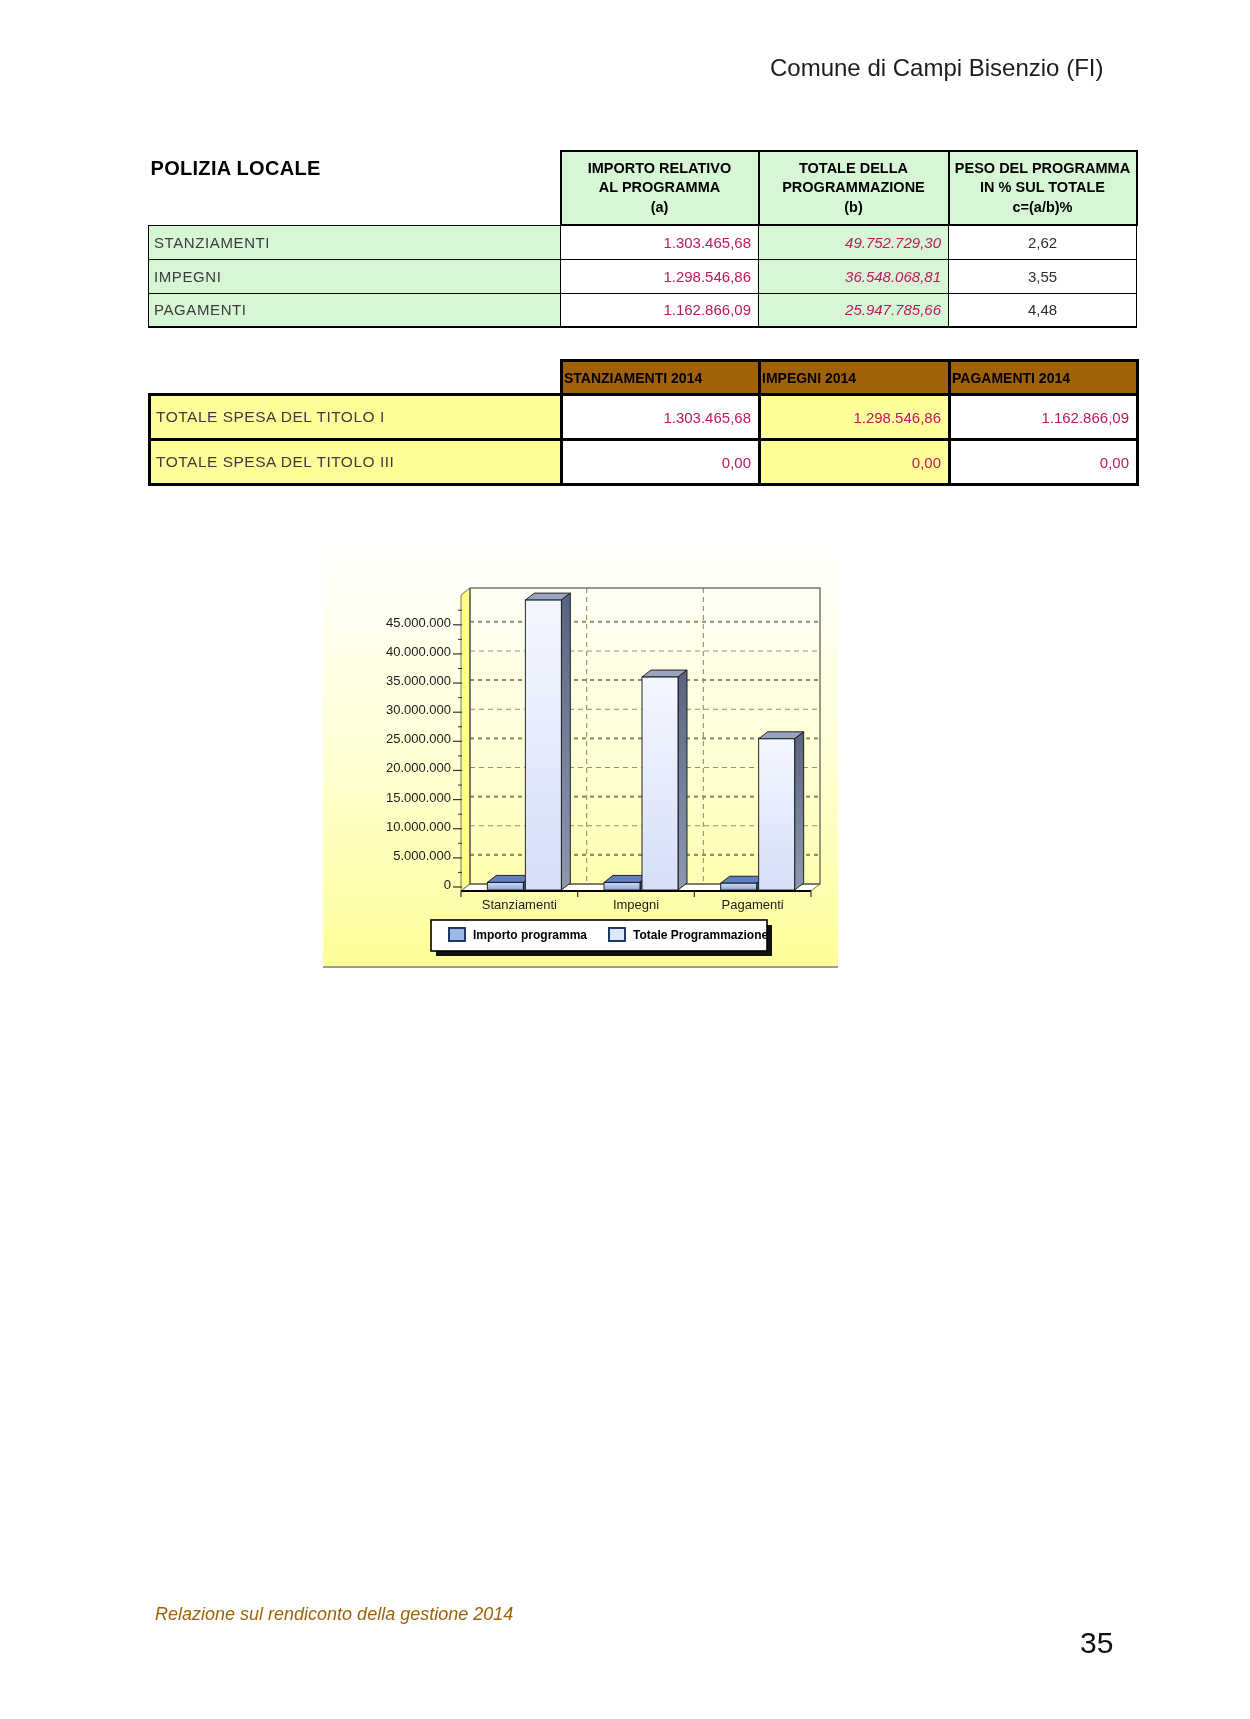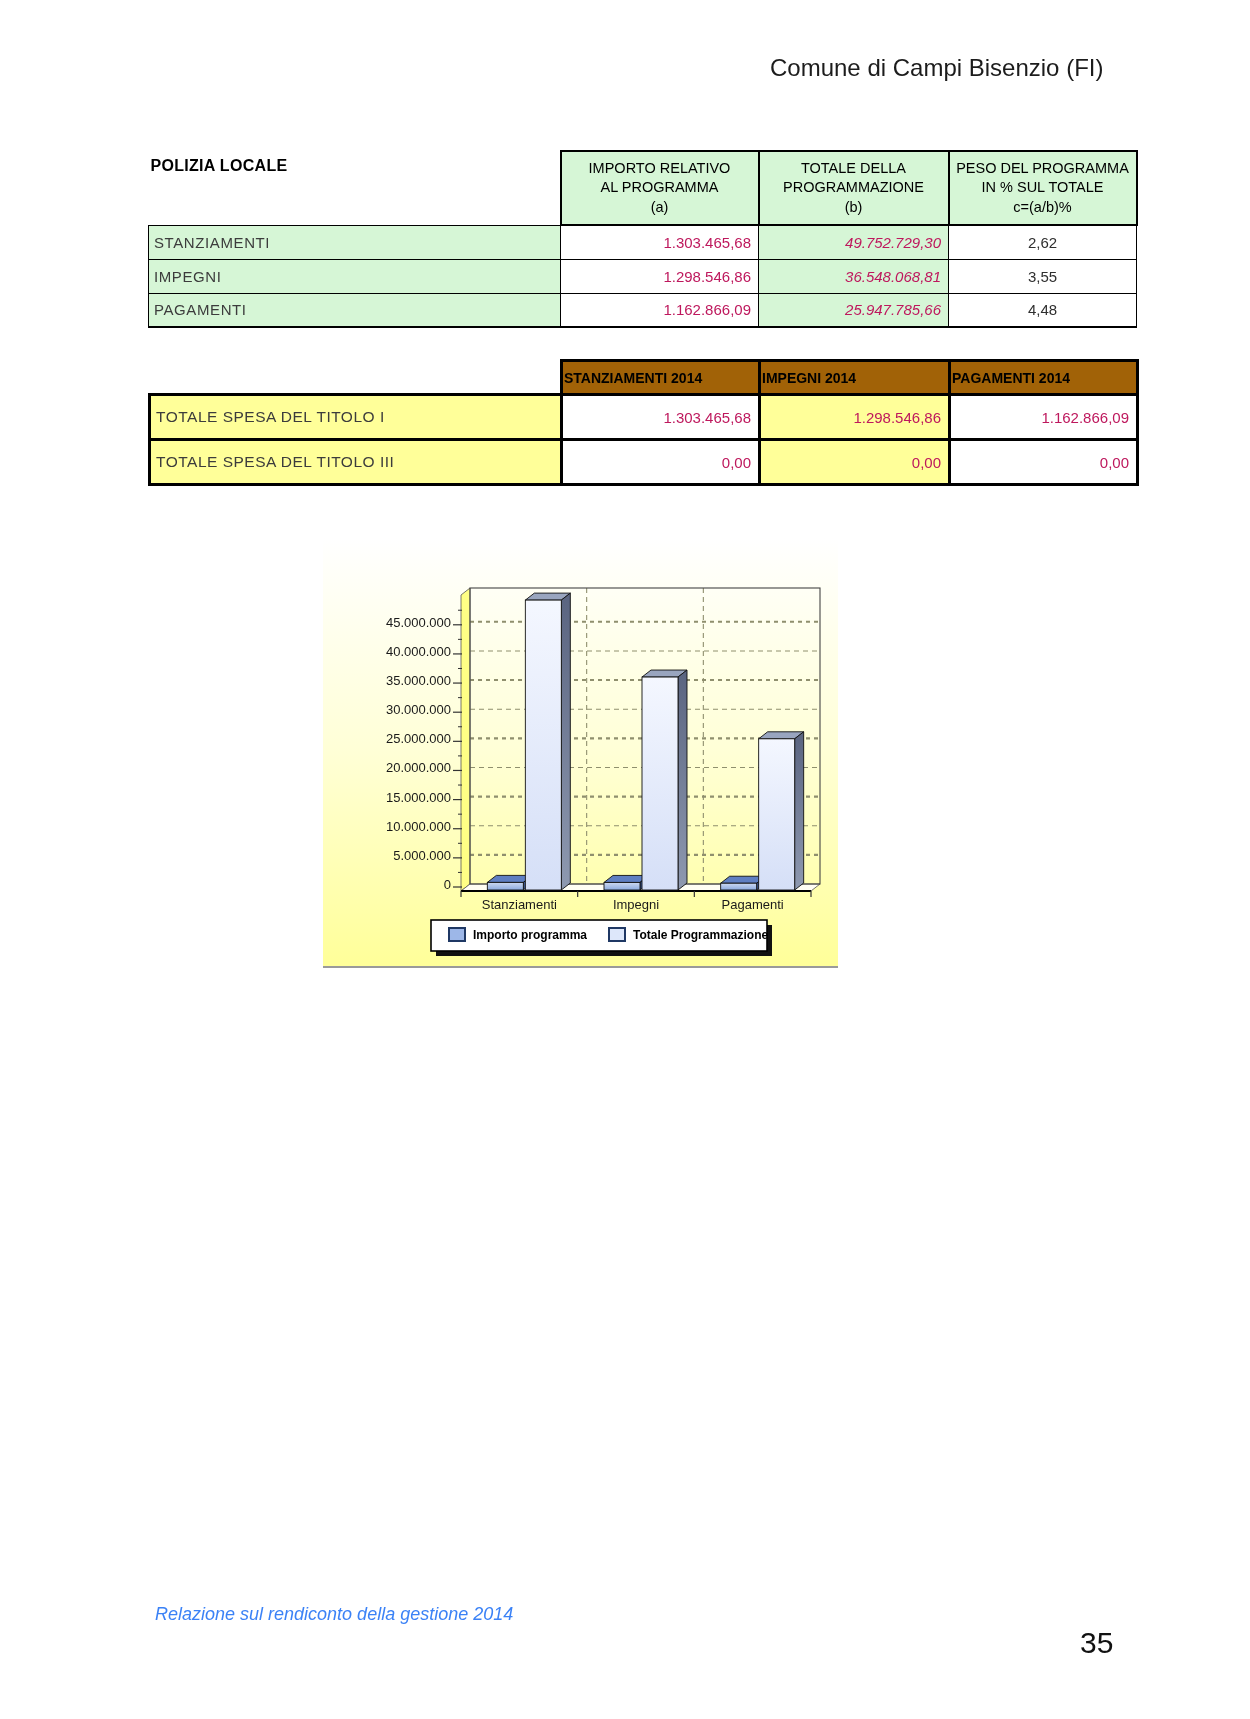--- a/index.html
+++ b/index.html
@@ -11,22 +11,22 @@
 
   table{border-collapse:collapse;table-layout:fixed;}
   td,th{overflow:hidden;}
 
   
   .t1{position:absolute;left:148px;top:150px;width:988px;}
   .t1 td,.t1 th{border:1.5px solid #000;}
   .t1 .hrow{height:74px;}
   .t1 .drow{height:34px;}
   .t1 .corner{border:none;background:#fff;vertical-align:top;text-align:left;padding:6px 0 0 2px;}
-  .t1-title{font-weight:bold;font-size:16px;letter-spacing:.3px;color:#000;}
-  .gh{background:#d6f6d6;font-weight:normal;font-size:14.5px;line-height:1.32;text-align:center;
+  .t1-title{font-weight:bold;font-size:20px;letter-spacing:.3px;color:#000;}
+  .gh{background:#d6f6d6;font-weight:bold;font-size:14.5px;line-height:1.32;text-align:center;
       border:2.2px solid #000 !important;border-bottom:2.8px solid #000 !important;}
   .pre{white-space:pre-line;}
   .lbl{background:#d6f6d6;color:#3c3c3c;font-size:15px;letter-spacing:.6px;text-align:left;padding-left:5px;}
   .num{text-align:right;padding-right:7px;color:#be185d;font-size:15px;}
   .greenbg{background:#d6f6d6;font-style:italic;}
   .pct{text-align:center;color:#2f2f2f;font-size:15px;}
   .t1 tr:last-child td{border-bottom:2.8px solid #000;}
 
   
   .t2{position:absolute;left:148px;top:359px;width:988px;}
@@ -34,21 +34,21 @@
   .t2 .hrow{height:34px;}
   .t2 .drow{height:45px;}
   .t2 .corner{border:none;background:#fff;}
   .yh{background:#a16207;font-weight:bold;font-size:14px;text-align:left;border-width:2.5px;}
   .ylbl{background:#ffff99;color:#3c3c3c;font-size:15.5px;letter-spacing:.5px;text-align:left;padding-left:5px;}
   .yellowbg{background:#ffff99;}
 
   
   .chart{position:absolute;left:323px;top:538px;width:515px;height:428px;margin:0;border-bottom:2px solid #9a9a9a;}
 
-  .doc-footer{position:absolute;left:155px;top:1604px;font-style:italic;font-size:18px;color:#3b82f6;white-space:nowrap;}
+  .doc-footer{position:absolute;left:155px;top:1604px;font-style:italic;font-size:18px;color:#a16207;white-space:nowrap;}
   .page-num{position:absolute;left:1080px;top:1626px;width:56px;text-align:left;font-size:30px;color:#111;}
 </style>
 </head>
 <body>
 
 <div class="page">
 
   <div class="doc-header">Comune di Campi Bisenzio (FI)</div>
 
   <table class="t1">

